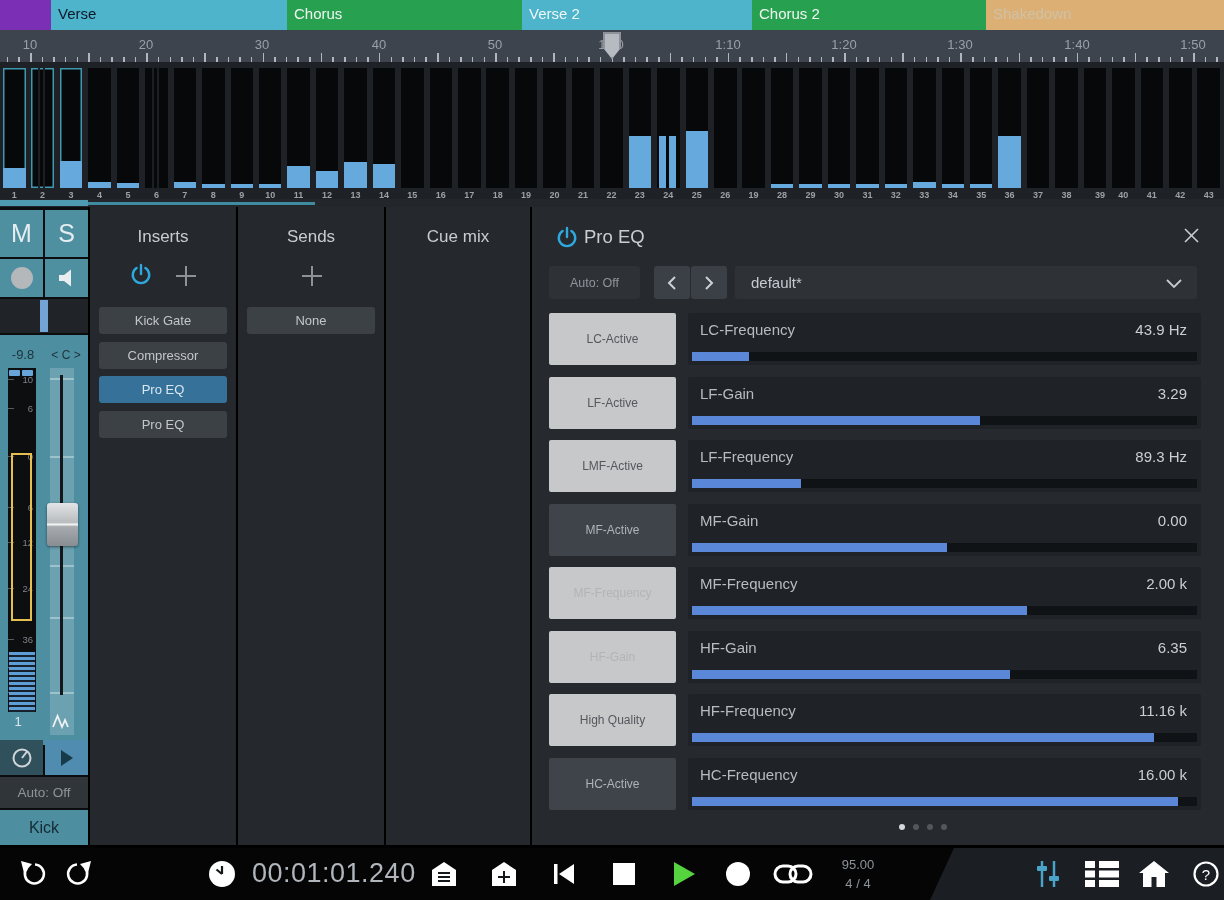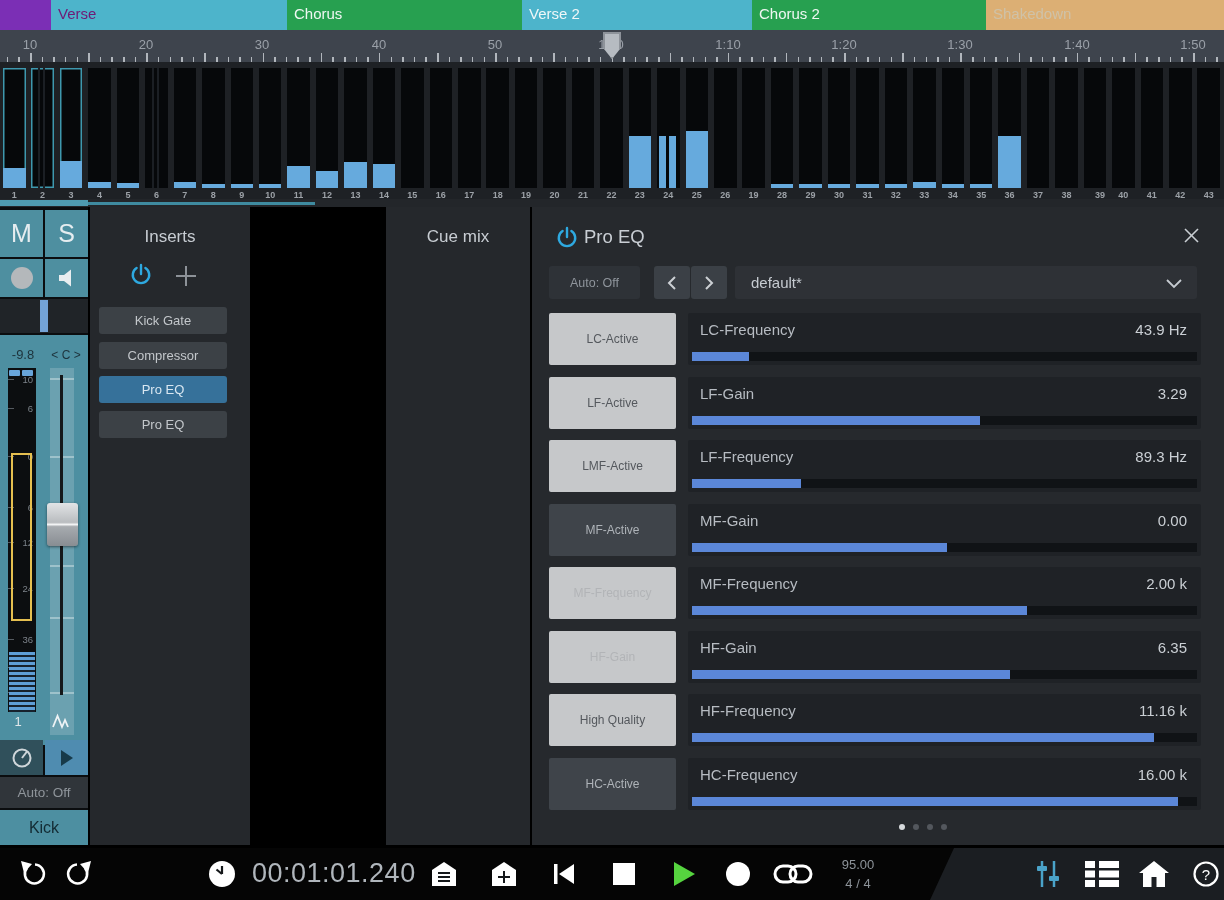--- a/index.html
+++ b/index.html
@@ -97,21 +97,21 @@
   .reccirc{width:24px;height:24px;border-radius:50%;background:#fff;}
 </style>
 </head>
 <body>
 
 <div id="app">
 
   <div class="abs" id="marker-lane">
       <div class="msec" style="left: 0px; width: 51px; background: rgb(123, 47, 181);"></div>
       <div class="msec" style="left: 51px; width: 236px; background: rgb(77, 180, 203);">
-        <span class="mlabel" style="color: #701a75;">Verse</span>
+        <span class="mlabel" style="color: #0f172a;">Verse</span>
       </div>
       <div class="msec" style="left: 287px; width: 235px; background: rgb(39, 160, 80);">
         <span class="mlabel" style="color: rgb(239, 247, 242);">Chorus</span>
       </div>
       <div class="msec" style="left: 522px; width: 230px; background: rgb(77, 180, 203);">
         <span class="mlabel" style="color: rgb(239, 247, 248);">Verse 2</span>
       </div>
       <div class="msec" style="left: 752px; width: 234px; background: rgb(39, 160, 80);">
         <span class="mlabel" style="color: rgb(239, 247, 242);">Chorus 2</span>
       </div>
@@ -464,21 +464,21 @@
         <line x1="12" y1="12" x2="17" y2="5.5" stroke="#cfd6da" stroke-width="2"></line>
       </svg>
     </div>
     <div class="abs tealcell" id="btnrow-play">
       <div class="playtri"></div>
     </div>
     <div class="abs" id="autorow">Auto: Off</div>
     <div class="abs" id="kickrow">Kick</div>
   </div>
 
-  <div class="panel" id="inserts" style="left:90px;width:160px;">
+  <div class="panel" id="inserts" style="left:90px;width:146px;">
     <div class="ptitle">Inserts</div>
     <div class="abs" style="left:40px;top:56px;">
       <svg width="22" height="24">
         <path d="M6.6 5 A8.2 8.2 0 1 0 15.4 5" fill="none" stroke="#2ea9e0" stroke-width="2.4" stroke-linecap="round"></path>
         <line x1="11" y1="2" x2="11" y2="11" stroke="#2ea9e0" stroke-width="2.4" stroke-linecap="round"></line>
       </svg>
     </div>
     <div class="abs" style="left:84px;top:57px;">
       <svg width="24" height="24">
         <line x1="12" y1="2" x2="12" y2="22" stroke="#8d9298" stroke-width="2"></line>
@@ -486,20 +486,32 @@
       </svg>
     </div>
     <div id="insert-list">
         <div class="chipbtn" style="top: 100px;">Kick Gate</div>
         <div class="chipbtn" style="top: 134.5px;">Compressor</div>
         <div class="chipbtn selected" style="top: 169px;">Pro EQ</div>
         <div class="chipbtn" style="top: 203.5px;">Pro EQ</div>
       </div>
   </div>
 
+  <div class="panel" id="sends" style="left:238px;width:146px;">
+    <div class="ptitle">Sends</div>
+    <div class="abs" style="left:62px;top:57px;">
+      <svg width="24" height="24">
+        <line x1="12" y1="2" x2="12" y2="22" stroke="#8d9298" stroke-width="2"></line>
+        <line x1="2" y1="12" x2="22" y2="12" stroke="#8d9298" stroke-width="2"></line>
+      </svg>
+    </div>
+    <div id="send-list">
+        <div class="chipbtn" style="top: 100px;">None</div>
+      </div>
+  </div>
 
   <div class="panel" id="cuemix" style="left:386px;width:144px;">
     <div class="ptitle">Cue mix</div>
   </div>
 
   <div class="panel" id="plugin">
     <div class="abs" style="left:24px;top:19px;">
       <svg width="22" height="24">
         <path d="M6.6 5 A8.2 8.2 0 1 0 15.4 5" fill="none" stroke="#2ea9e0" stroke-width="2.4" stroke-linecap="round"></path>
         <line x1="11" y1="2" x2="11" y2="11" stroke="#2ea9e0" stroke-width="2.4" stroke-linecap="round"></line>

